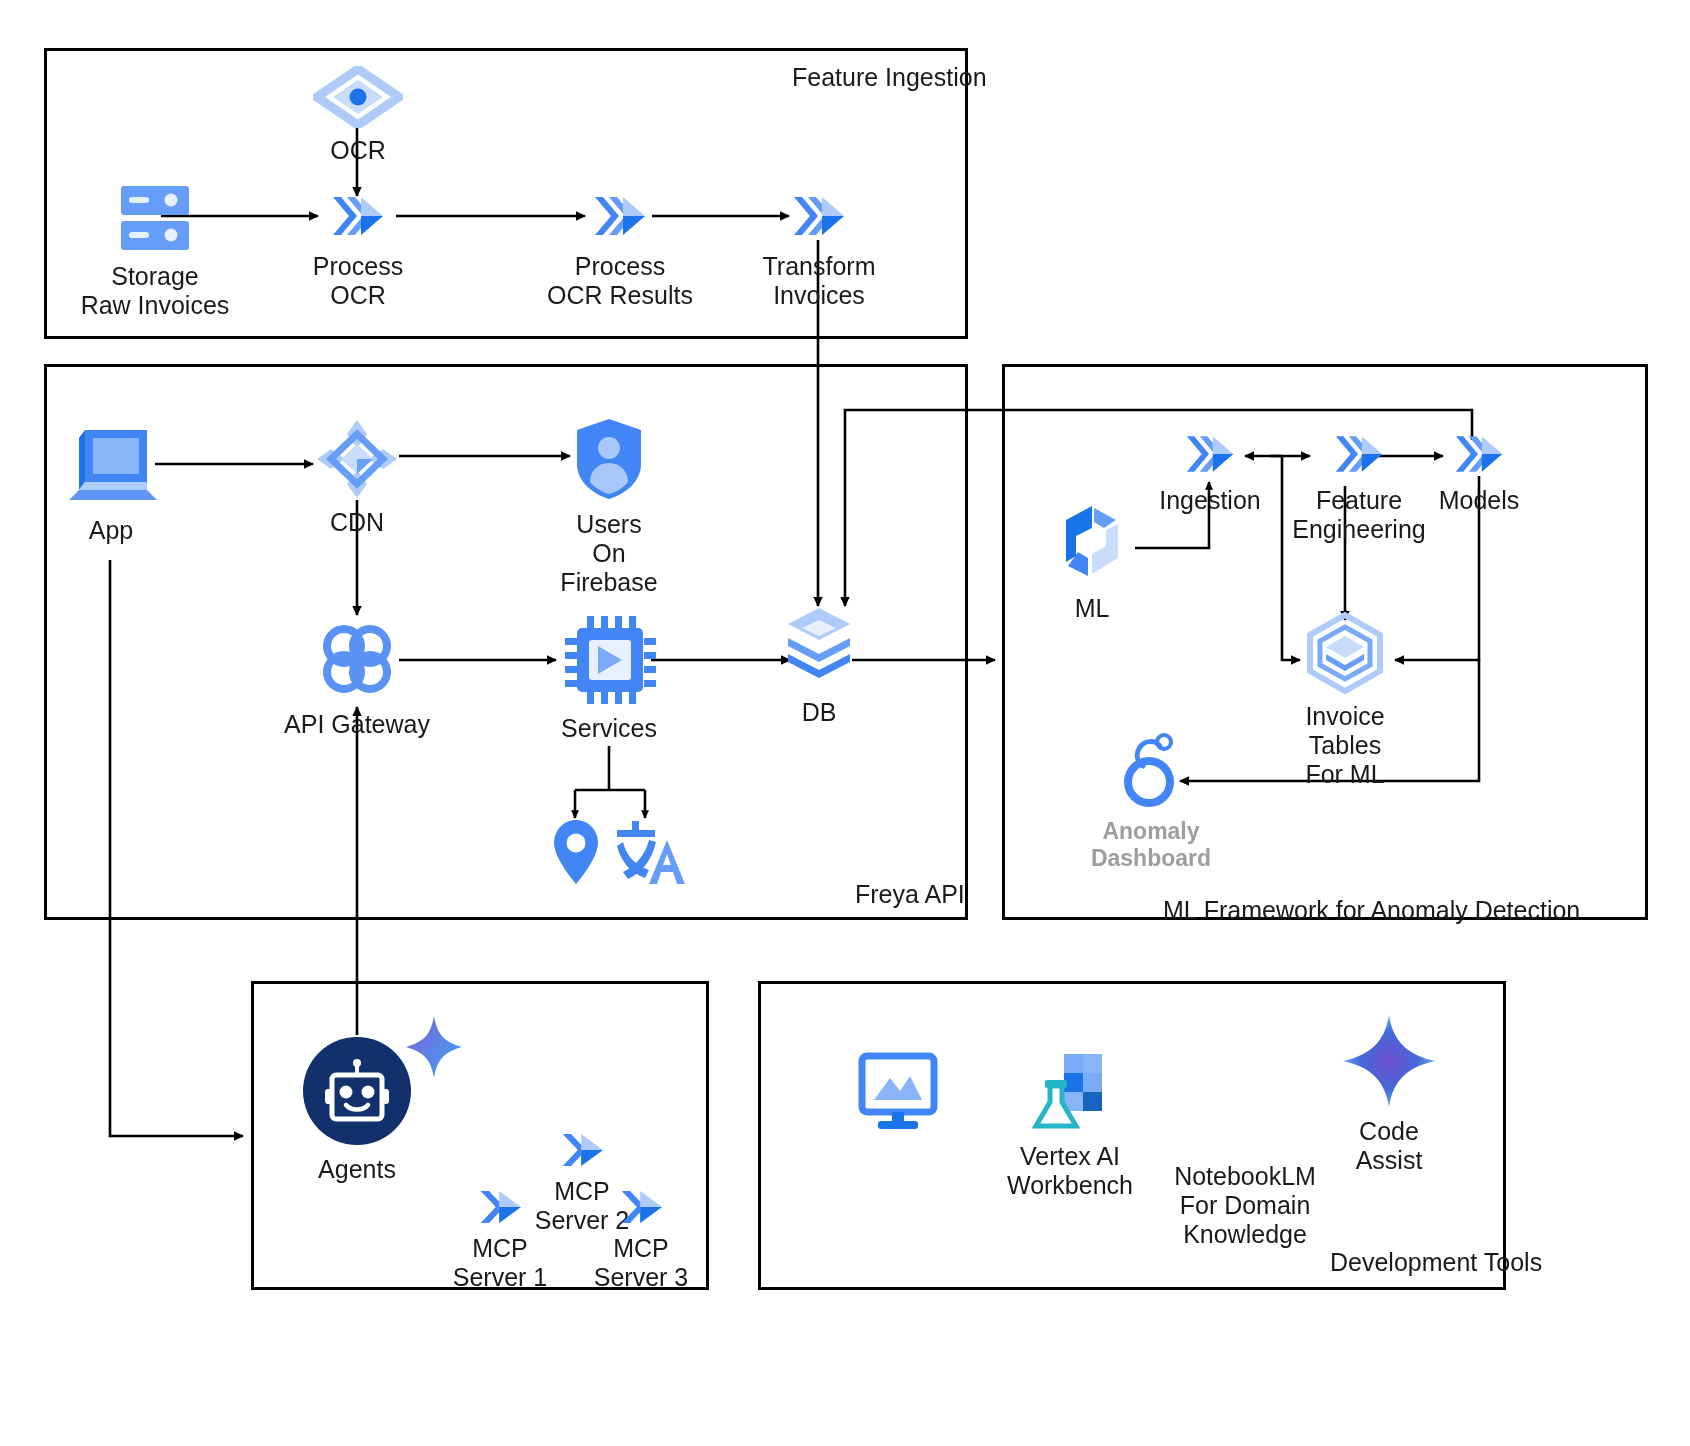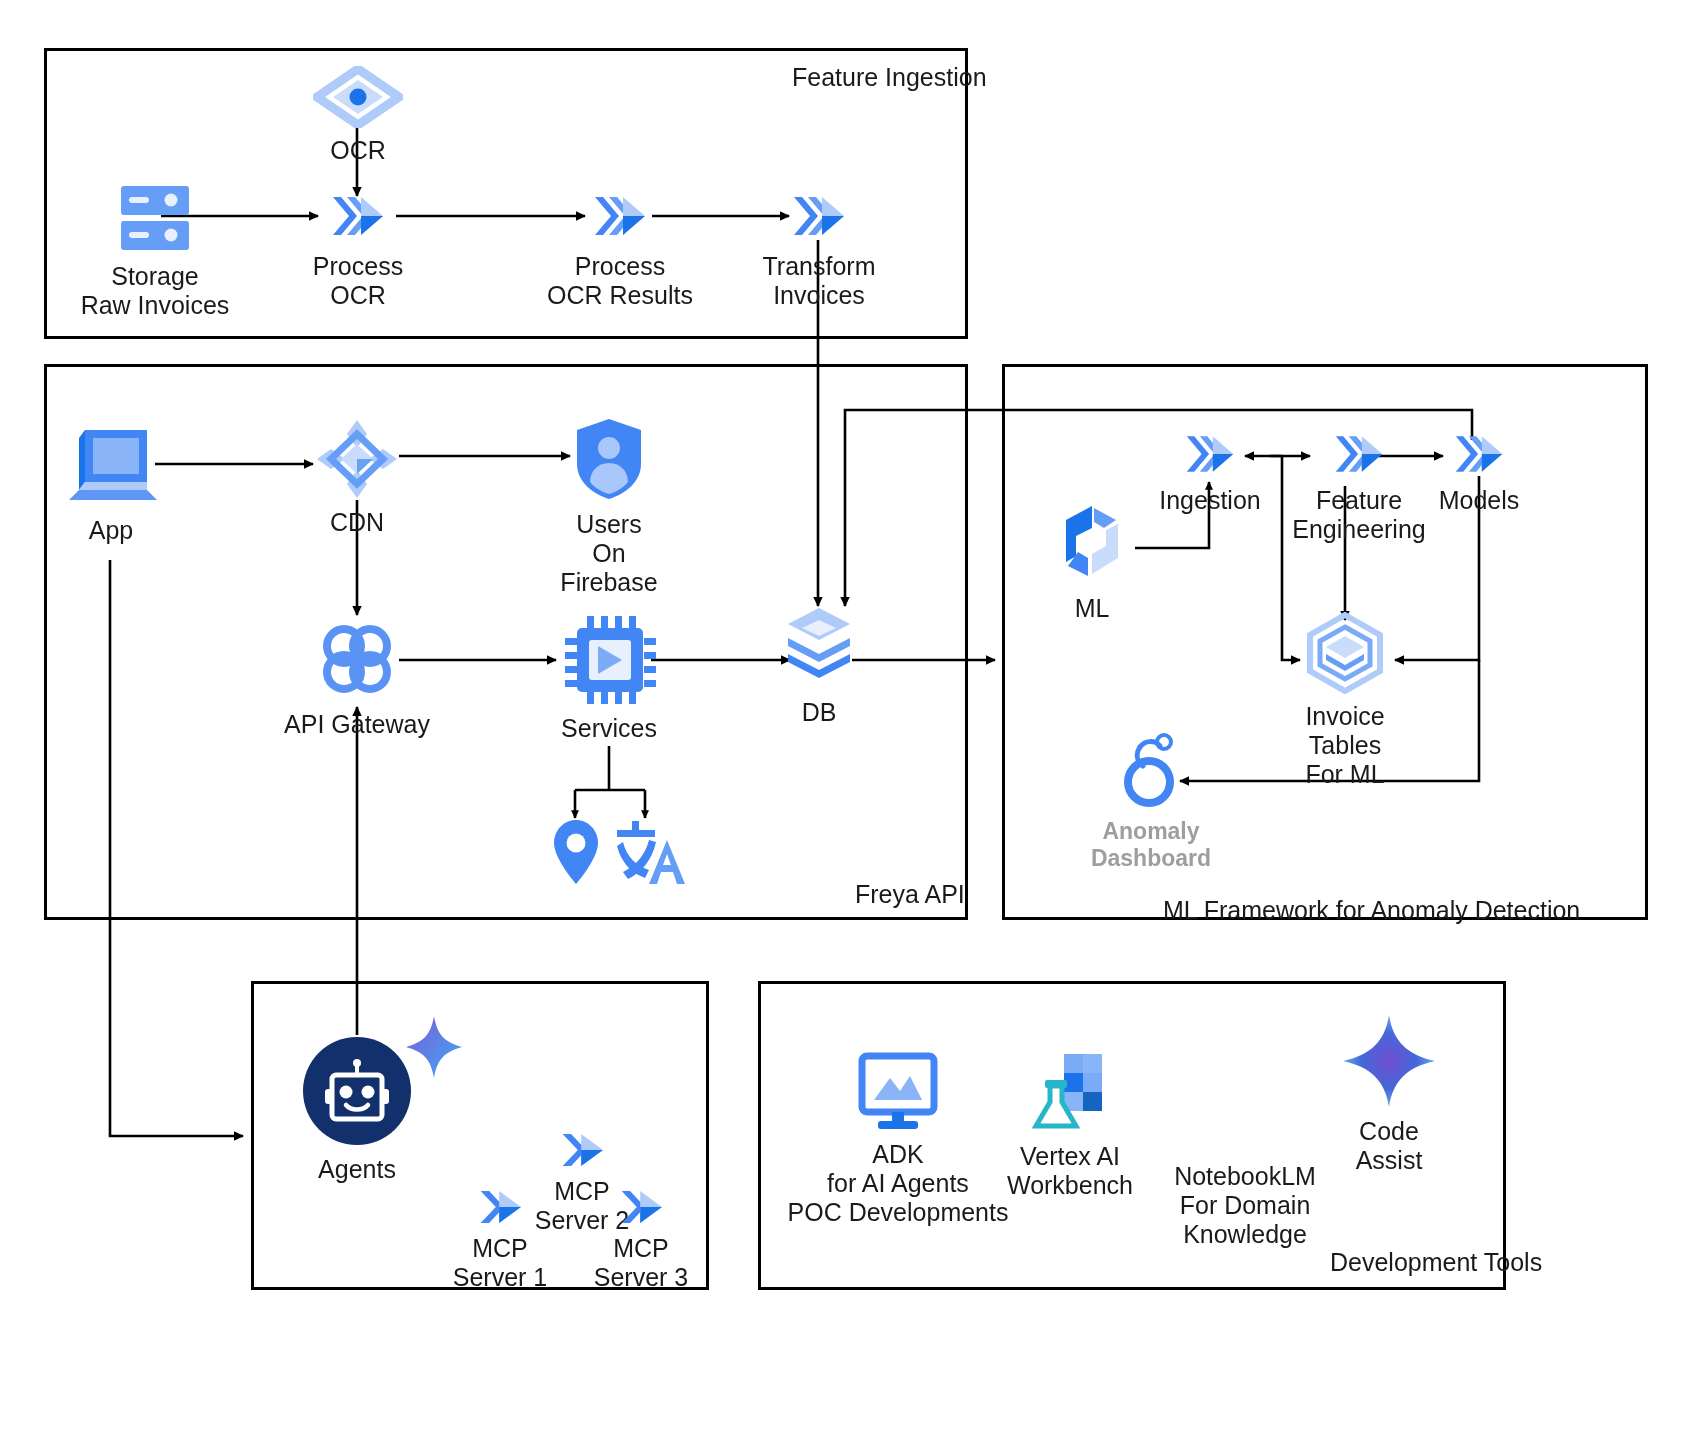--- a/index.html
+++ b/index.html
@@ -419,23 +419,20 @@
 
   <div class="node" style="left:798px;top:1052px;width:200px;">
     <span class="ic">
       <svg width="84" height="80" viewBox="0 0 84 80">
         <rect x="6" y="4" width="72" height="56" rx="5" fill="none" stroke="#4285f4" stroke-width="7"></rect>
         <path d="M18,48 L34,26 L44,39 L54,24 L66,48 Z" fill="#8ab4f8"></path>
         <rect x="36" y="60" width="12" height="12" fill="#1a73e8"></rect>
         <rect x="22" y="69" width="40" height="8" rx="3" fill="#1a73e8"></rect>
       </svg>
     </span>
-    <span class="lbl">ADK
-for AI Agents
-POC Developments</span>
   </div>
 
   <div class="node" style="left:1000px;top:1050px;width:140px;">
     <span class="ic">
       <svg width="80" height="84" viewBox="0 0 80 84">
         <rect x="34" y="4" width="19" height="19" fill="#7baaf7"></rect>
         <rect x="53" y="4" width="19" height="19" fill="#8ab4f8"></rect>
         <rect x="34" y="23" width="19" height="19" fill="#1a73e8"></rect>
         <rect x="53" y="23" width="19" height="19" fill="#7baaf7"></rect>
         <rect x="34" y="42" width="19" height="19" fill="#8ab4f8"></rect>

